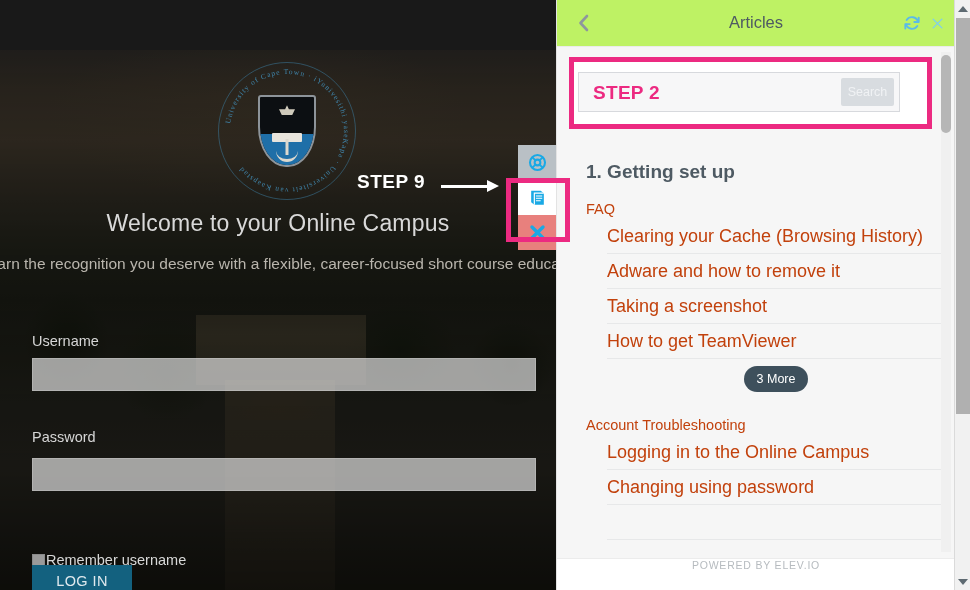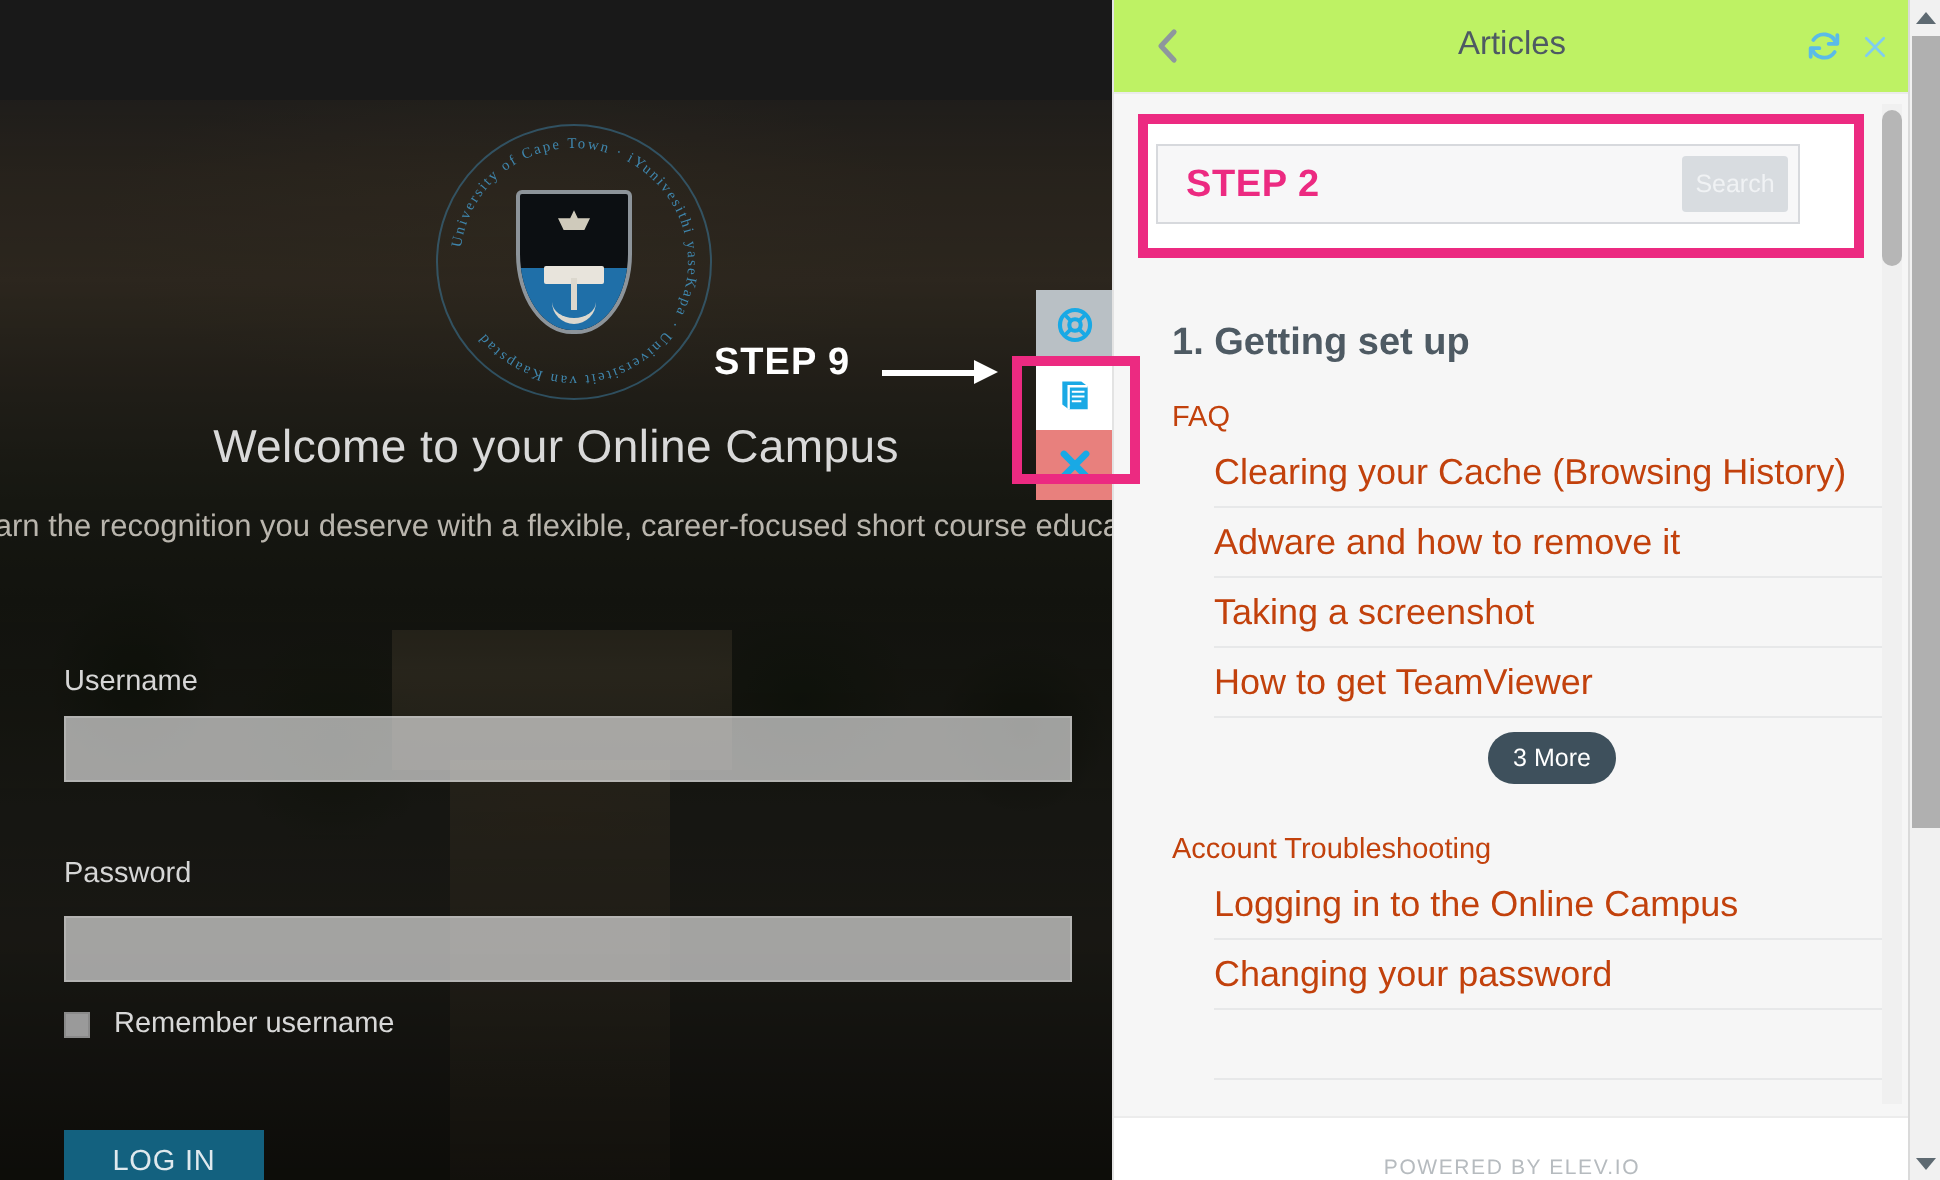--- a/index.html
+++ b/index.html
@@ -113,21 +113,21 @@
   .login-input {
     position:absolute; left:32px; width:504px; height:33px;
     background:rgba(235,235,235,.66);
     border:1px solid rgba(255,255,255,.18);
   }
   #lbl-user { top:333px; }
   #in-user  { top:358px; }
   #lbl-pass { top:429px; }
   #in-pass  { top:458px; }
   #remember-row {
-    position:absolute; left:32px; top:504px; display:flex; align-items:center; gap:12px;
+    position:absolute; left:32px; top:552px; display:flex; align-items:center; gap:1px;
   }
   #remember-box {
     width:13px; height:13px; background:#9a9a9a; border:1px solid #8a8a8a;
   }
   #remember-lbl { color:#d8d8d8; font-size:14.5px; }
   #login-btn {
     position:absolute; left:32px; top:565px; width:100px; height:32px;
     background:#13617f; color:#dfe9ee; border:none;
     font-family:"Liberation Sans", sans-serif; font-size:14.5px;
     letter-spacing:.4px; cursor:pointer;
@@ -237,21 +237,21 @@
     height:40px; display:flex; align-items:center; justify-content:center;
     margin:0 28px 0 50px;
   }
   .more-badge {
     background:#3e505c; color:#ffffff; font-size:12.5px;
     padding:6px 13px; border-radius:13px; cursor:pointer;
   }
   #panel-footer {
     position:absolute; left:0; top:558px; width:398px; height:32px;
     background:#ffffff; border-top:1px solid #ececec;
-    display:flex; align-items:flex-end; justify-content:center;
+    display:flex; align-items:flex-start; justify-content:center;
   }
   #panel-footer span {
     color:#b6bbbf; font-size:10.5px; letter-spacing:.8px;
   }
   
   #panel-scroll-track {
     position:absolute; left:384px; top:52px; width:10px; height:500px;
     background:#f0f0f0;
   }
   #panel-scroll-thumb {
@@ -397,21 +397,21 @@
       <div class="art-item">Taking a screenshot</div>
       <div class="art-item">How to get TeamViewer</div>
     </div>
     <div class="more-row">
       <span class="more-badge">3 More</span>
     </div>
 
     <div class="sub-title">Account Troubleshooting</div>
     <div class="art-list">
       <div class="art-item">Logging in to the Online Campus</div>
-      <div class="art-item">Changing your password</div>
+      <div class="art-item">Changing using password</div>
       <div class="art-item"></div>
     </div>
 
   </div>
 
   <div id="panel-scroll-track"></div>
   <div id="panel-scroll-thumb"></div>
 
   <div id="panel-footer">
     <span>POWERED BY ELEV.IO</span>

